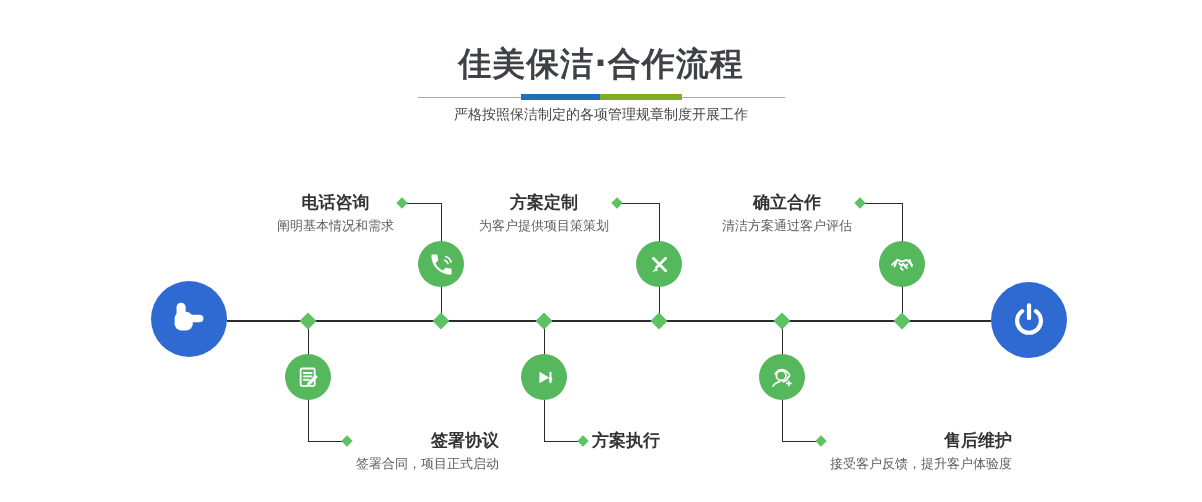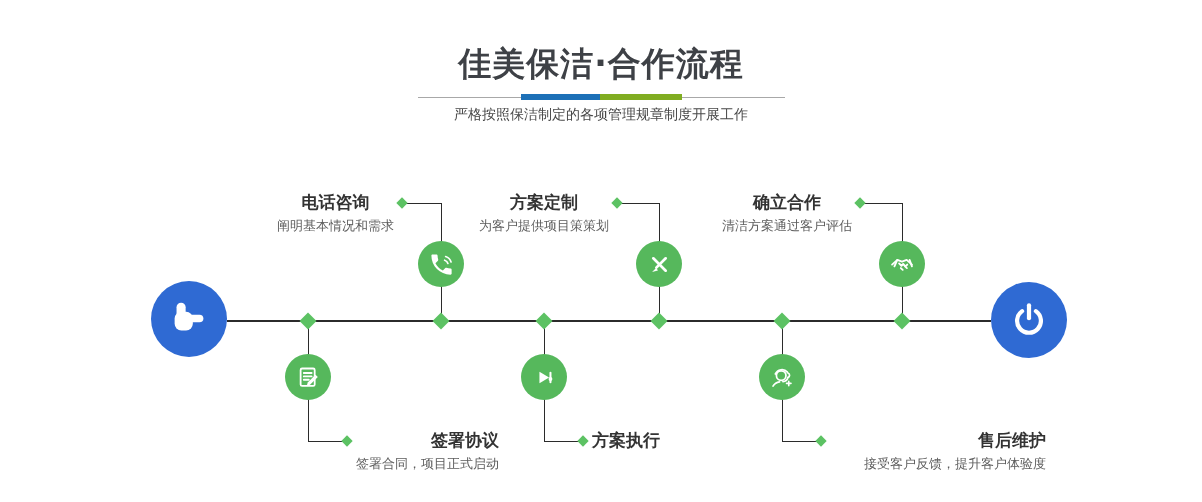--- a/index.html
+++ b/index.html
@@ -191,18 +191,18 @@
     <div class="step-desc">清洁方案通过客户评估</div>
   </div>
 
   <div class="step align-left" style="left:356px; top:428px;">
     <div class="step-title">签署协议</div>
     <div class="step-desc">签署合同，项目正式启动</div>
   </div>
   <div class="step align-left" style="left:592px; top:428px;">
     <div class="step-title">方案执行</div>
   </div>
-  <div class="step align-left" style="left:830px; top:428px;margin-left:34px;">
+  <div class="step align-left" style="left:830px; top:428px;">
     <div class="step-title">售后维护</div>
     <div class="step-desc">接受客户反馈，提升客户体验度</div>
   </div>
 
 </div>
 
 </body></html>

